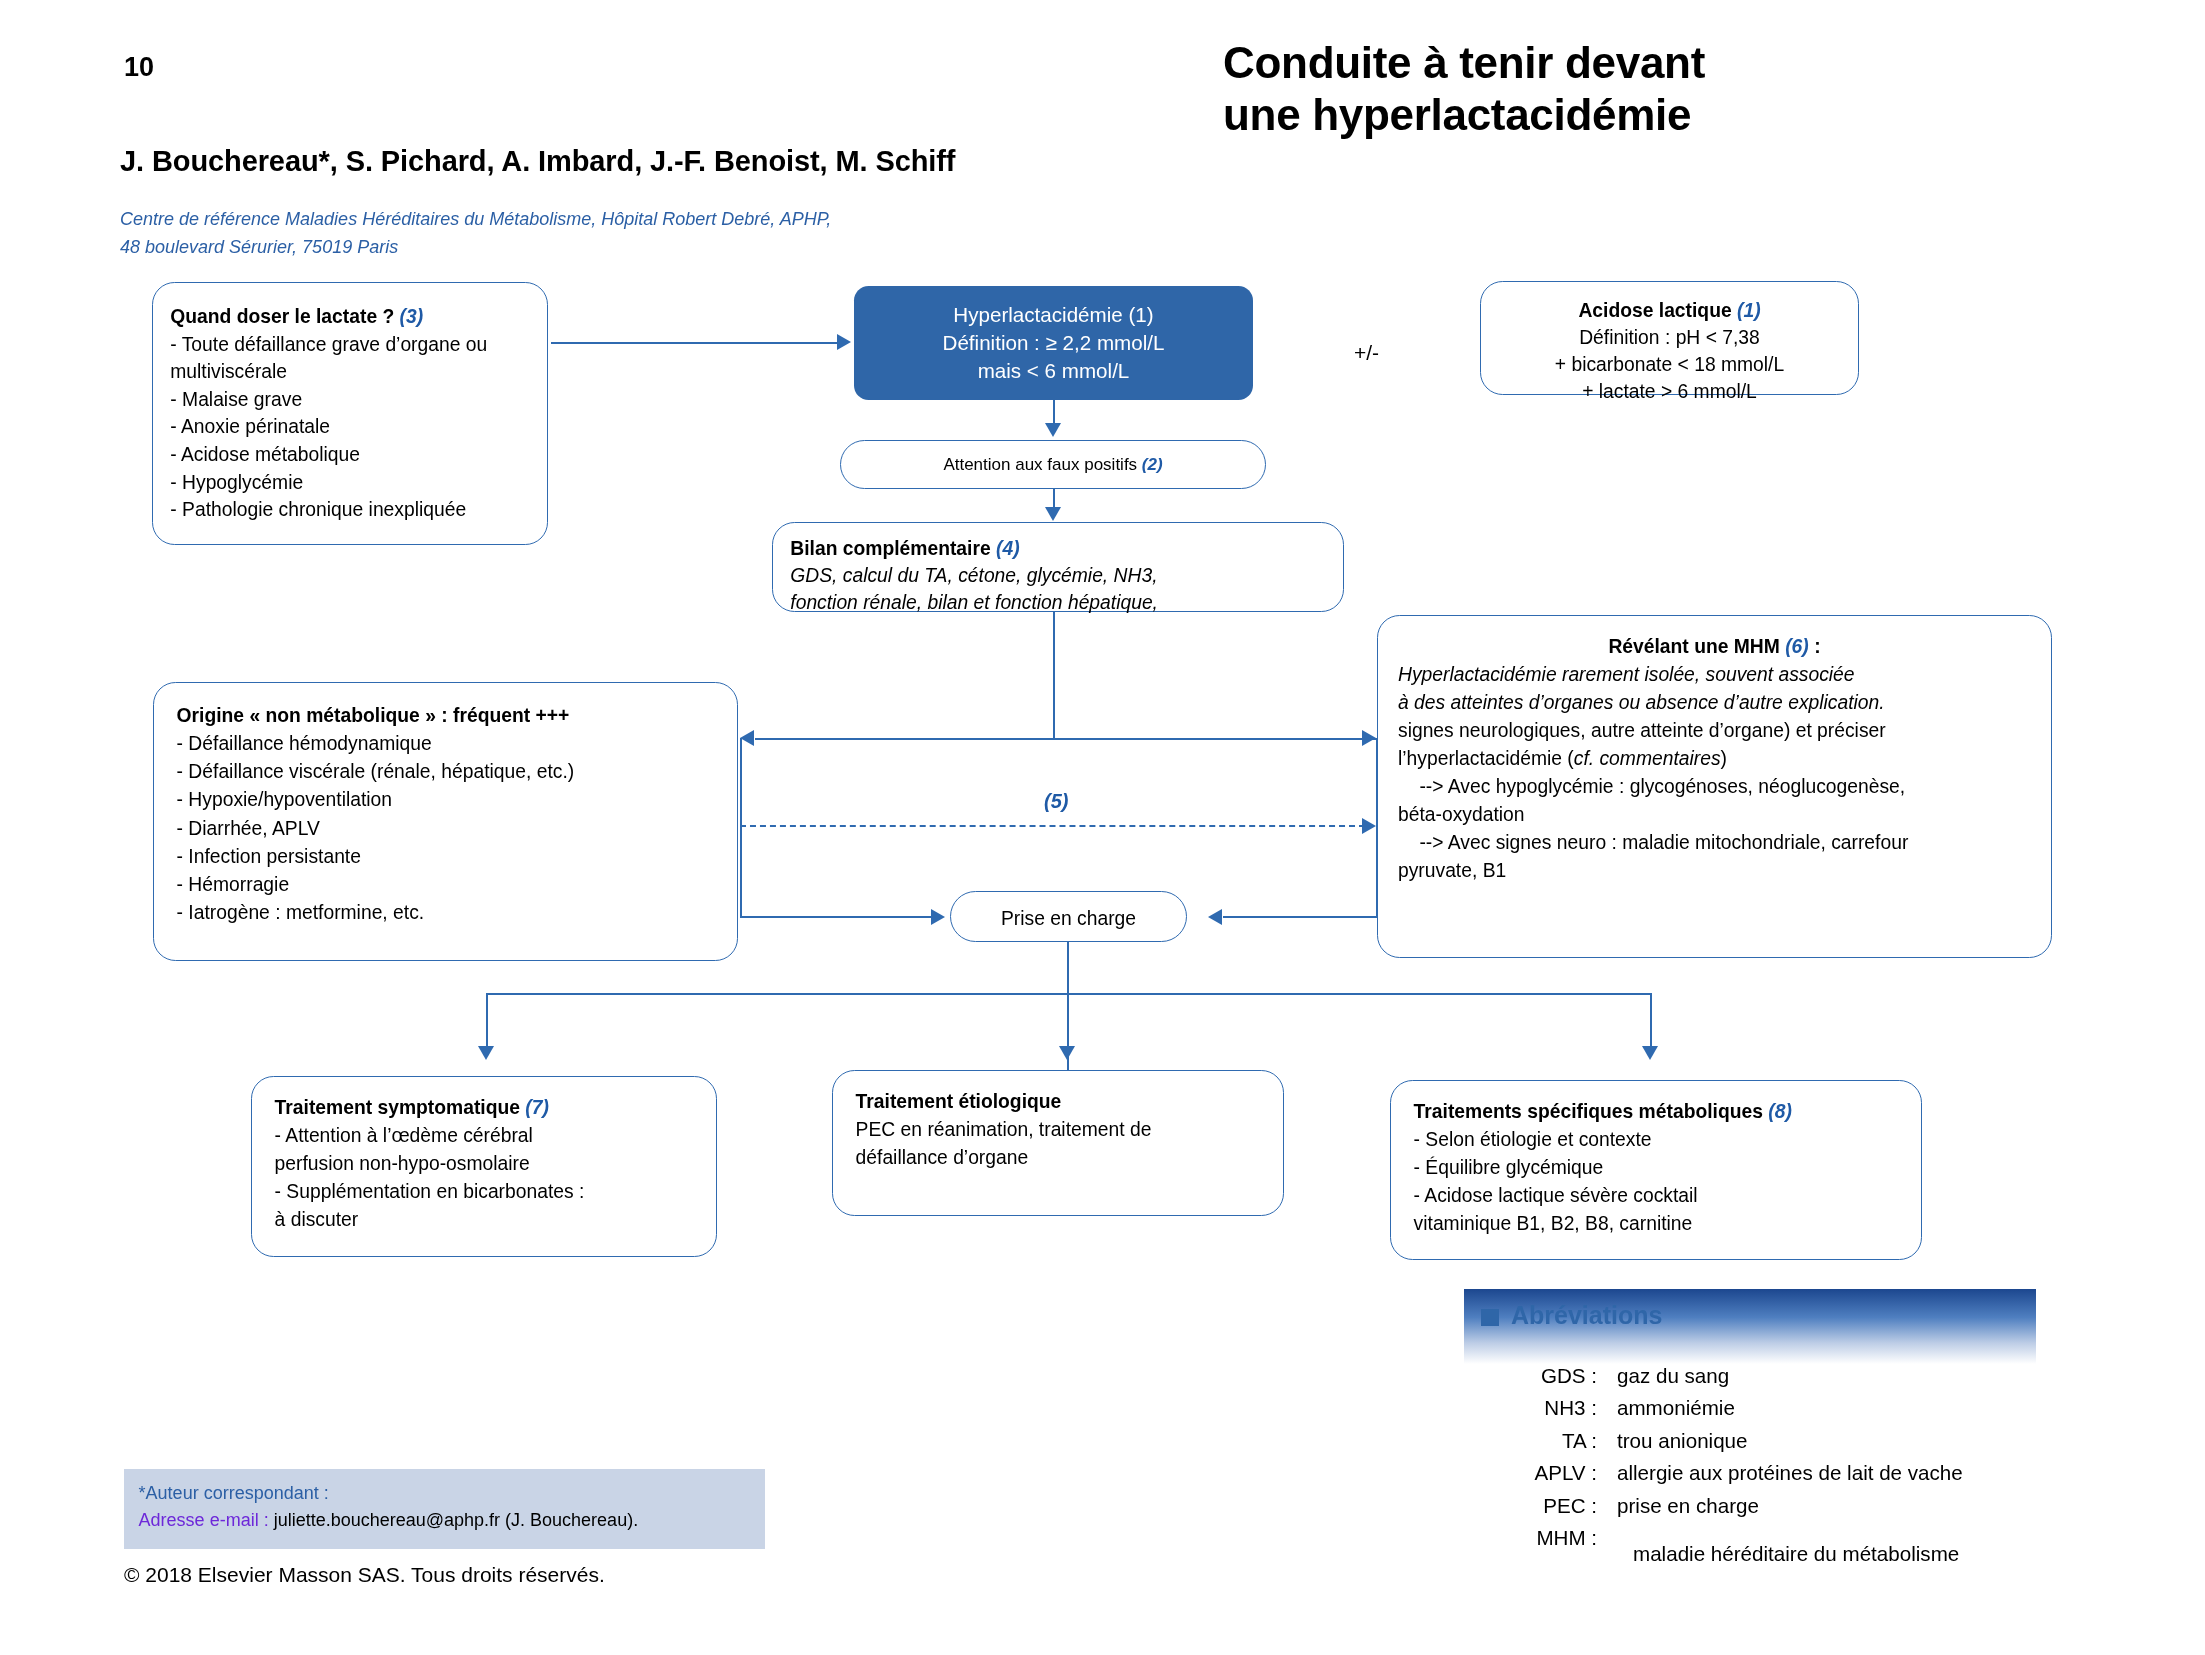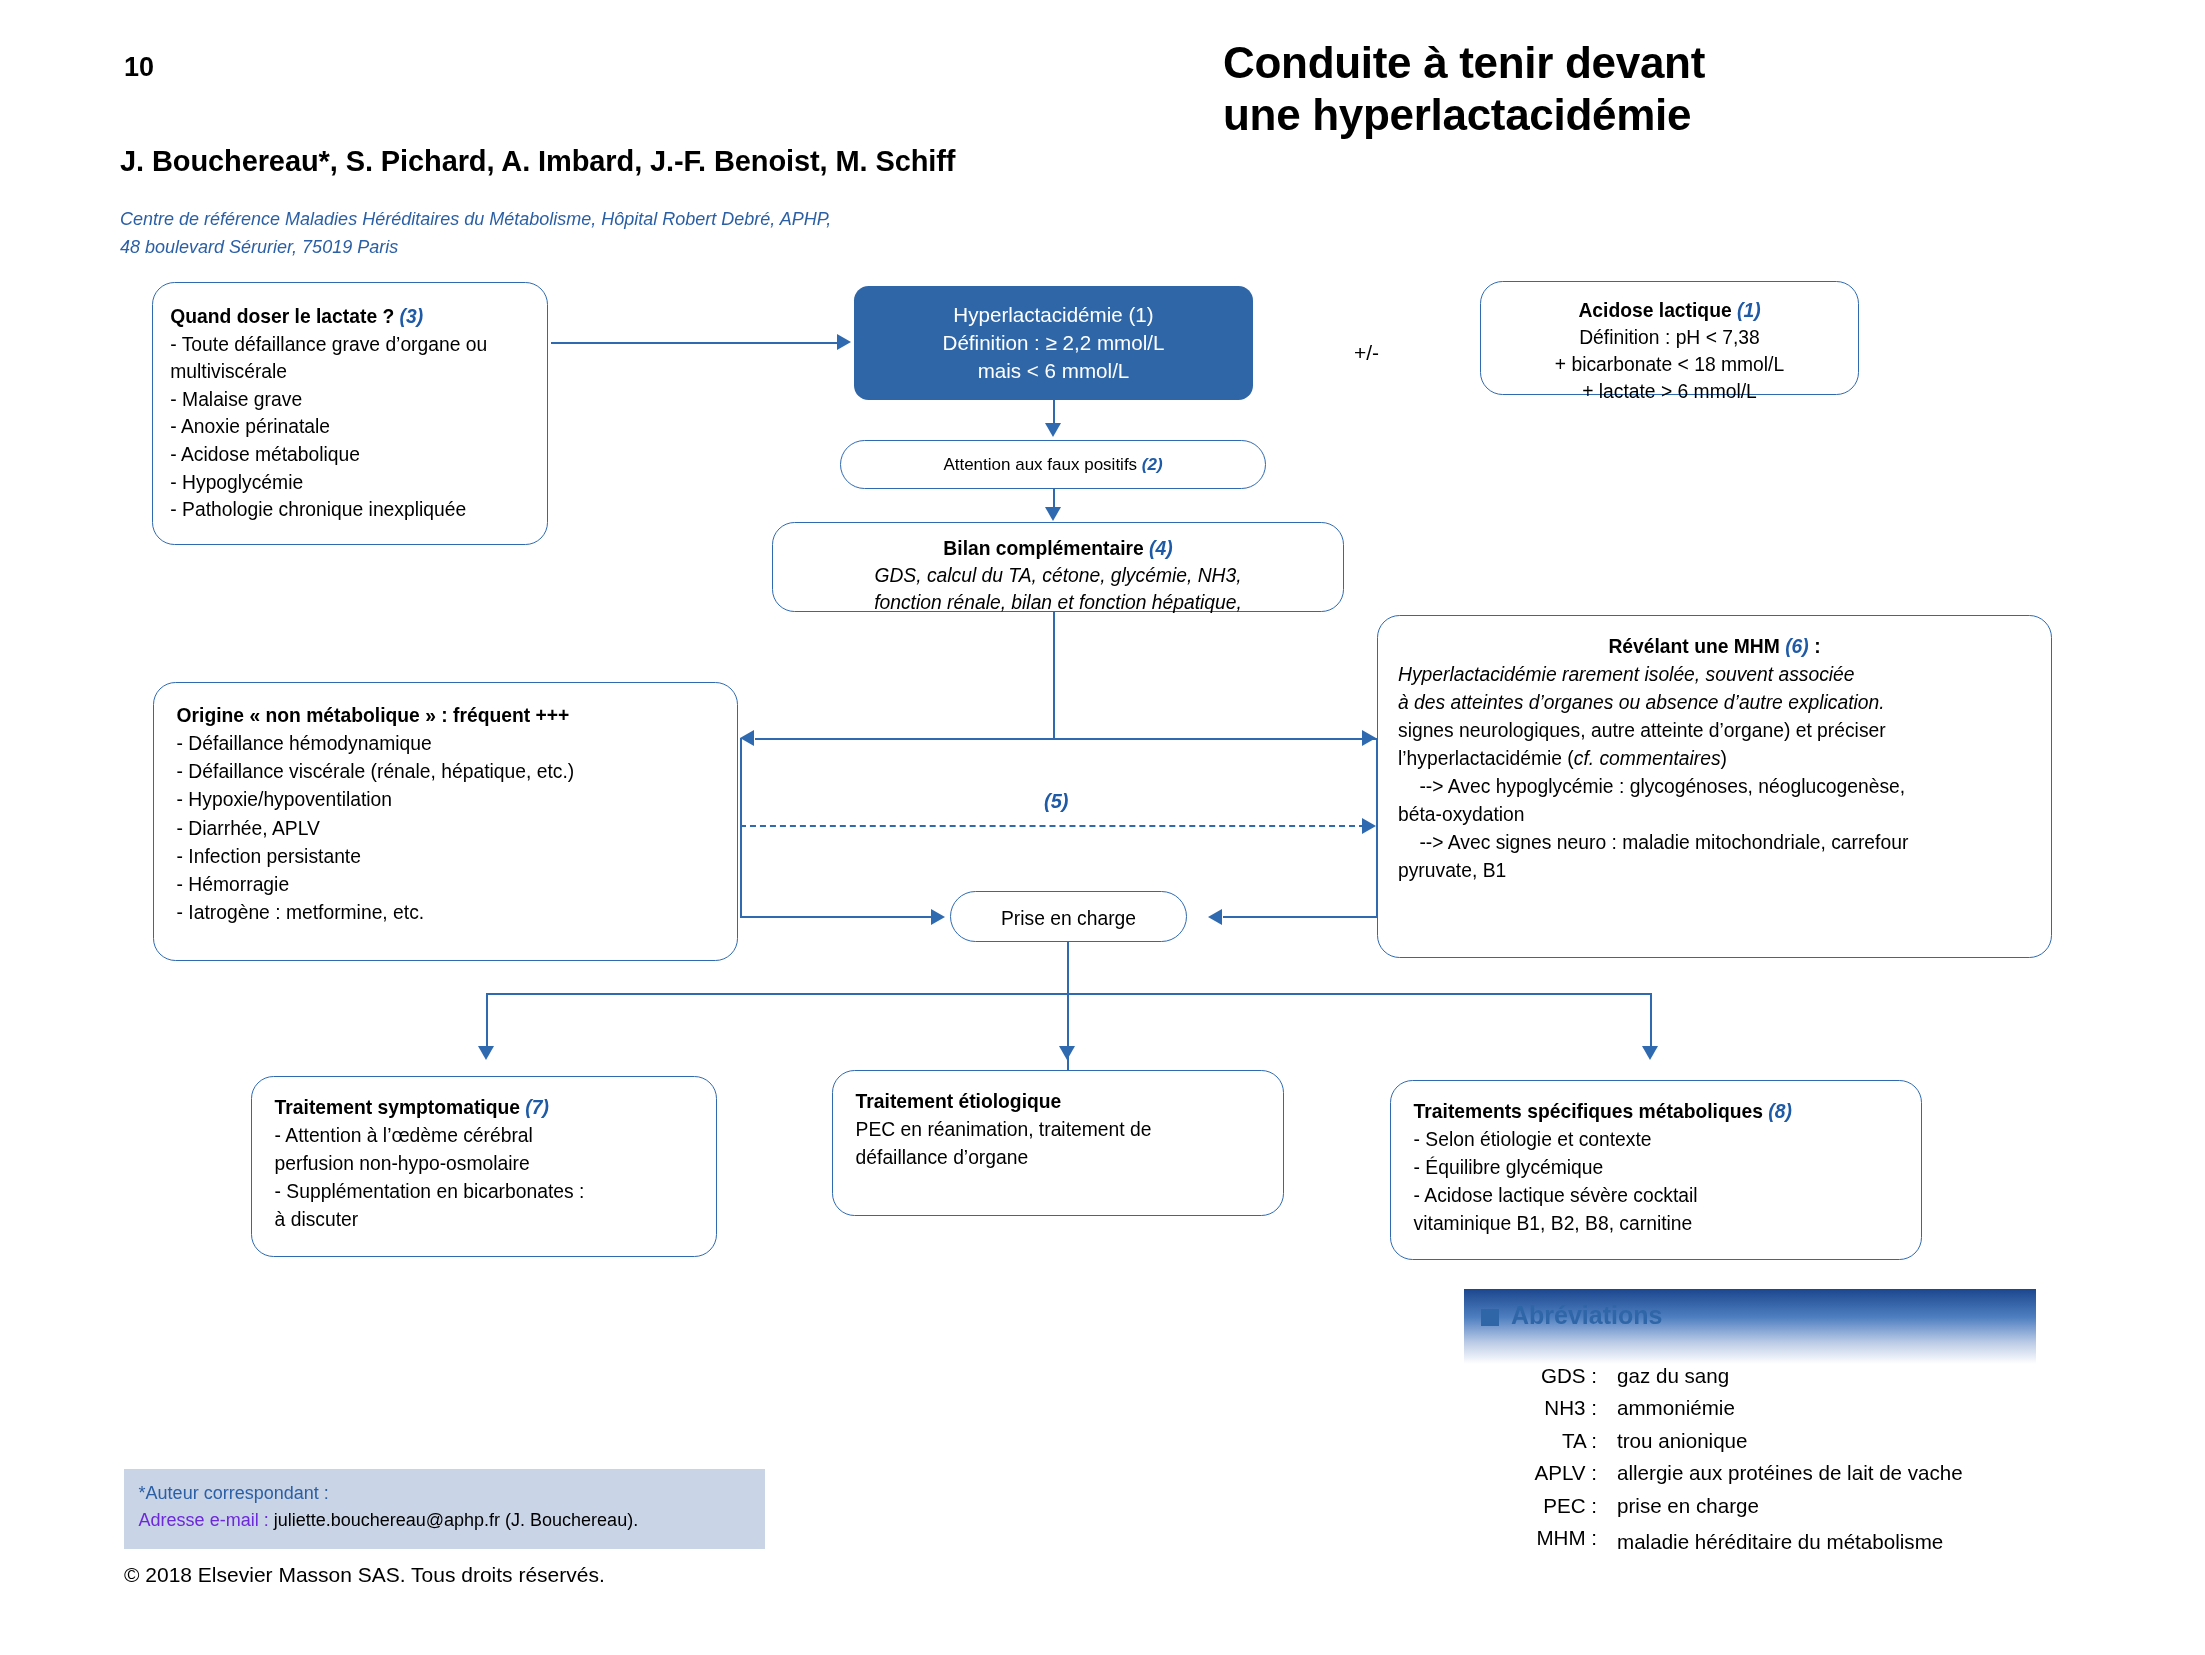--- a/index.html
+++ b/index.html
@@ -36,21 +36,21 @@
   .ctr{text-align:center;}
 
   #box-quand{left:152px;top:282px;width:396px;height:263px;font-size:19.3px;padding-top:20px;}
   #box-hyper{
     left:854px;top:286px;width:399px;height:114px;
     background:#2f66a8;border:none;border-radius:14.6px;color:#fff;
     text-align:center;font-size:20.6px;padding-top:14.6px;line-height:1.38;
   }
   #box-acidose{left:1480px;top:281px;width:379px;height:114px;font-size:19.3px;text-align:center;padding-top:14.6px;line-height:1.4;}
   #box-faux{left:840px;top:440px;width:426px;height:49px;border-radius:27px;font-size:17px;text-align:center;padding-top:12px;}
-  #box-bilan{left:772px;top:522px;width:572px;height:90px;font-size:19.3px;text-align:center;padding-top:12px;line-height:1.4;}
+  #box-bilan{left:772px;top:522px;width:572px;height:90px;font-size:19.3px;text-align:left;padding-top:12px;line-height:1.4;}
   #box-mhm{left:1377px;top:615px;width:675px;height:343px;font-size:19.3px;padding:17.3px 20px;line-height:1.45;}
   #box-origine{left:153px;top:682px;width:585px;height:279px;font-size:19.3px;padding:18.6px 22.6px;line-height:1.465;}
   #box-prise{left:950px;top:891px;width:237px;height:51px;border-radius:27px;font-size:19.3px;text-align:center;padding-top:12.6px;}
   #box-symp{left:251px;top:1076px;width:466px;height:181px;font-size:19.3px;padding:17.3px 22.6px;line-height:1.45;}
   #box-etio{left:832px;top:1070px;width:452px;height:146px;font-size:19.3px;padding:17.3px 22.6px;line-height:1.45;}
   #box-spec{left:1390px;top:1080px;width:532px;height:180px;font-size:19.3px;padding:17.3px 22.6px;line-height:1.45;}
 
   #plusminus{left:1354px;top:341px;font-size:21px;}
   #label-5{left:1044px;top:790px;font-size:20px;}
 
@@ -271,21 +271,21 @@
   <div class="ab-row" style="top:172px;">
     <span class="ab-key" style="top:0;">APLV :</span>
     <span class="ab-val" style="top:0;">allergie aux protéines de lait de vache</span>
   </div>
   <div class="ab-row" style="top:205px;">
     <span class="ab-key" style="top:0;">PEC :</span>
     <span class="ab-val" style="top:0;">prise en charge</span>
   </div>
   <div class="ab-row" style="top:237px;">
     <span class="ab-key" style="top:0;">MHM :</span>
-    <span class="ab-val" style="top:4px;">maladie héréditaire du métabolisme</span>
+    <span class="ab-val" style="top:16px;margin-left:16px;">maladie héréditaire du métabolisme</span>
   </div>
 </div>
 
 <div class="abs" id="corr-box">
   <div class="corr-blue">*Auteur correspondant :</div>
   <div>
     <span class="corr-bold">Adresse e-mail :</span><span> juliette.bouchereau@aphp.fr (J. Bouchereau).</span>
   </div>
 </div>
 

